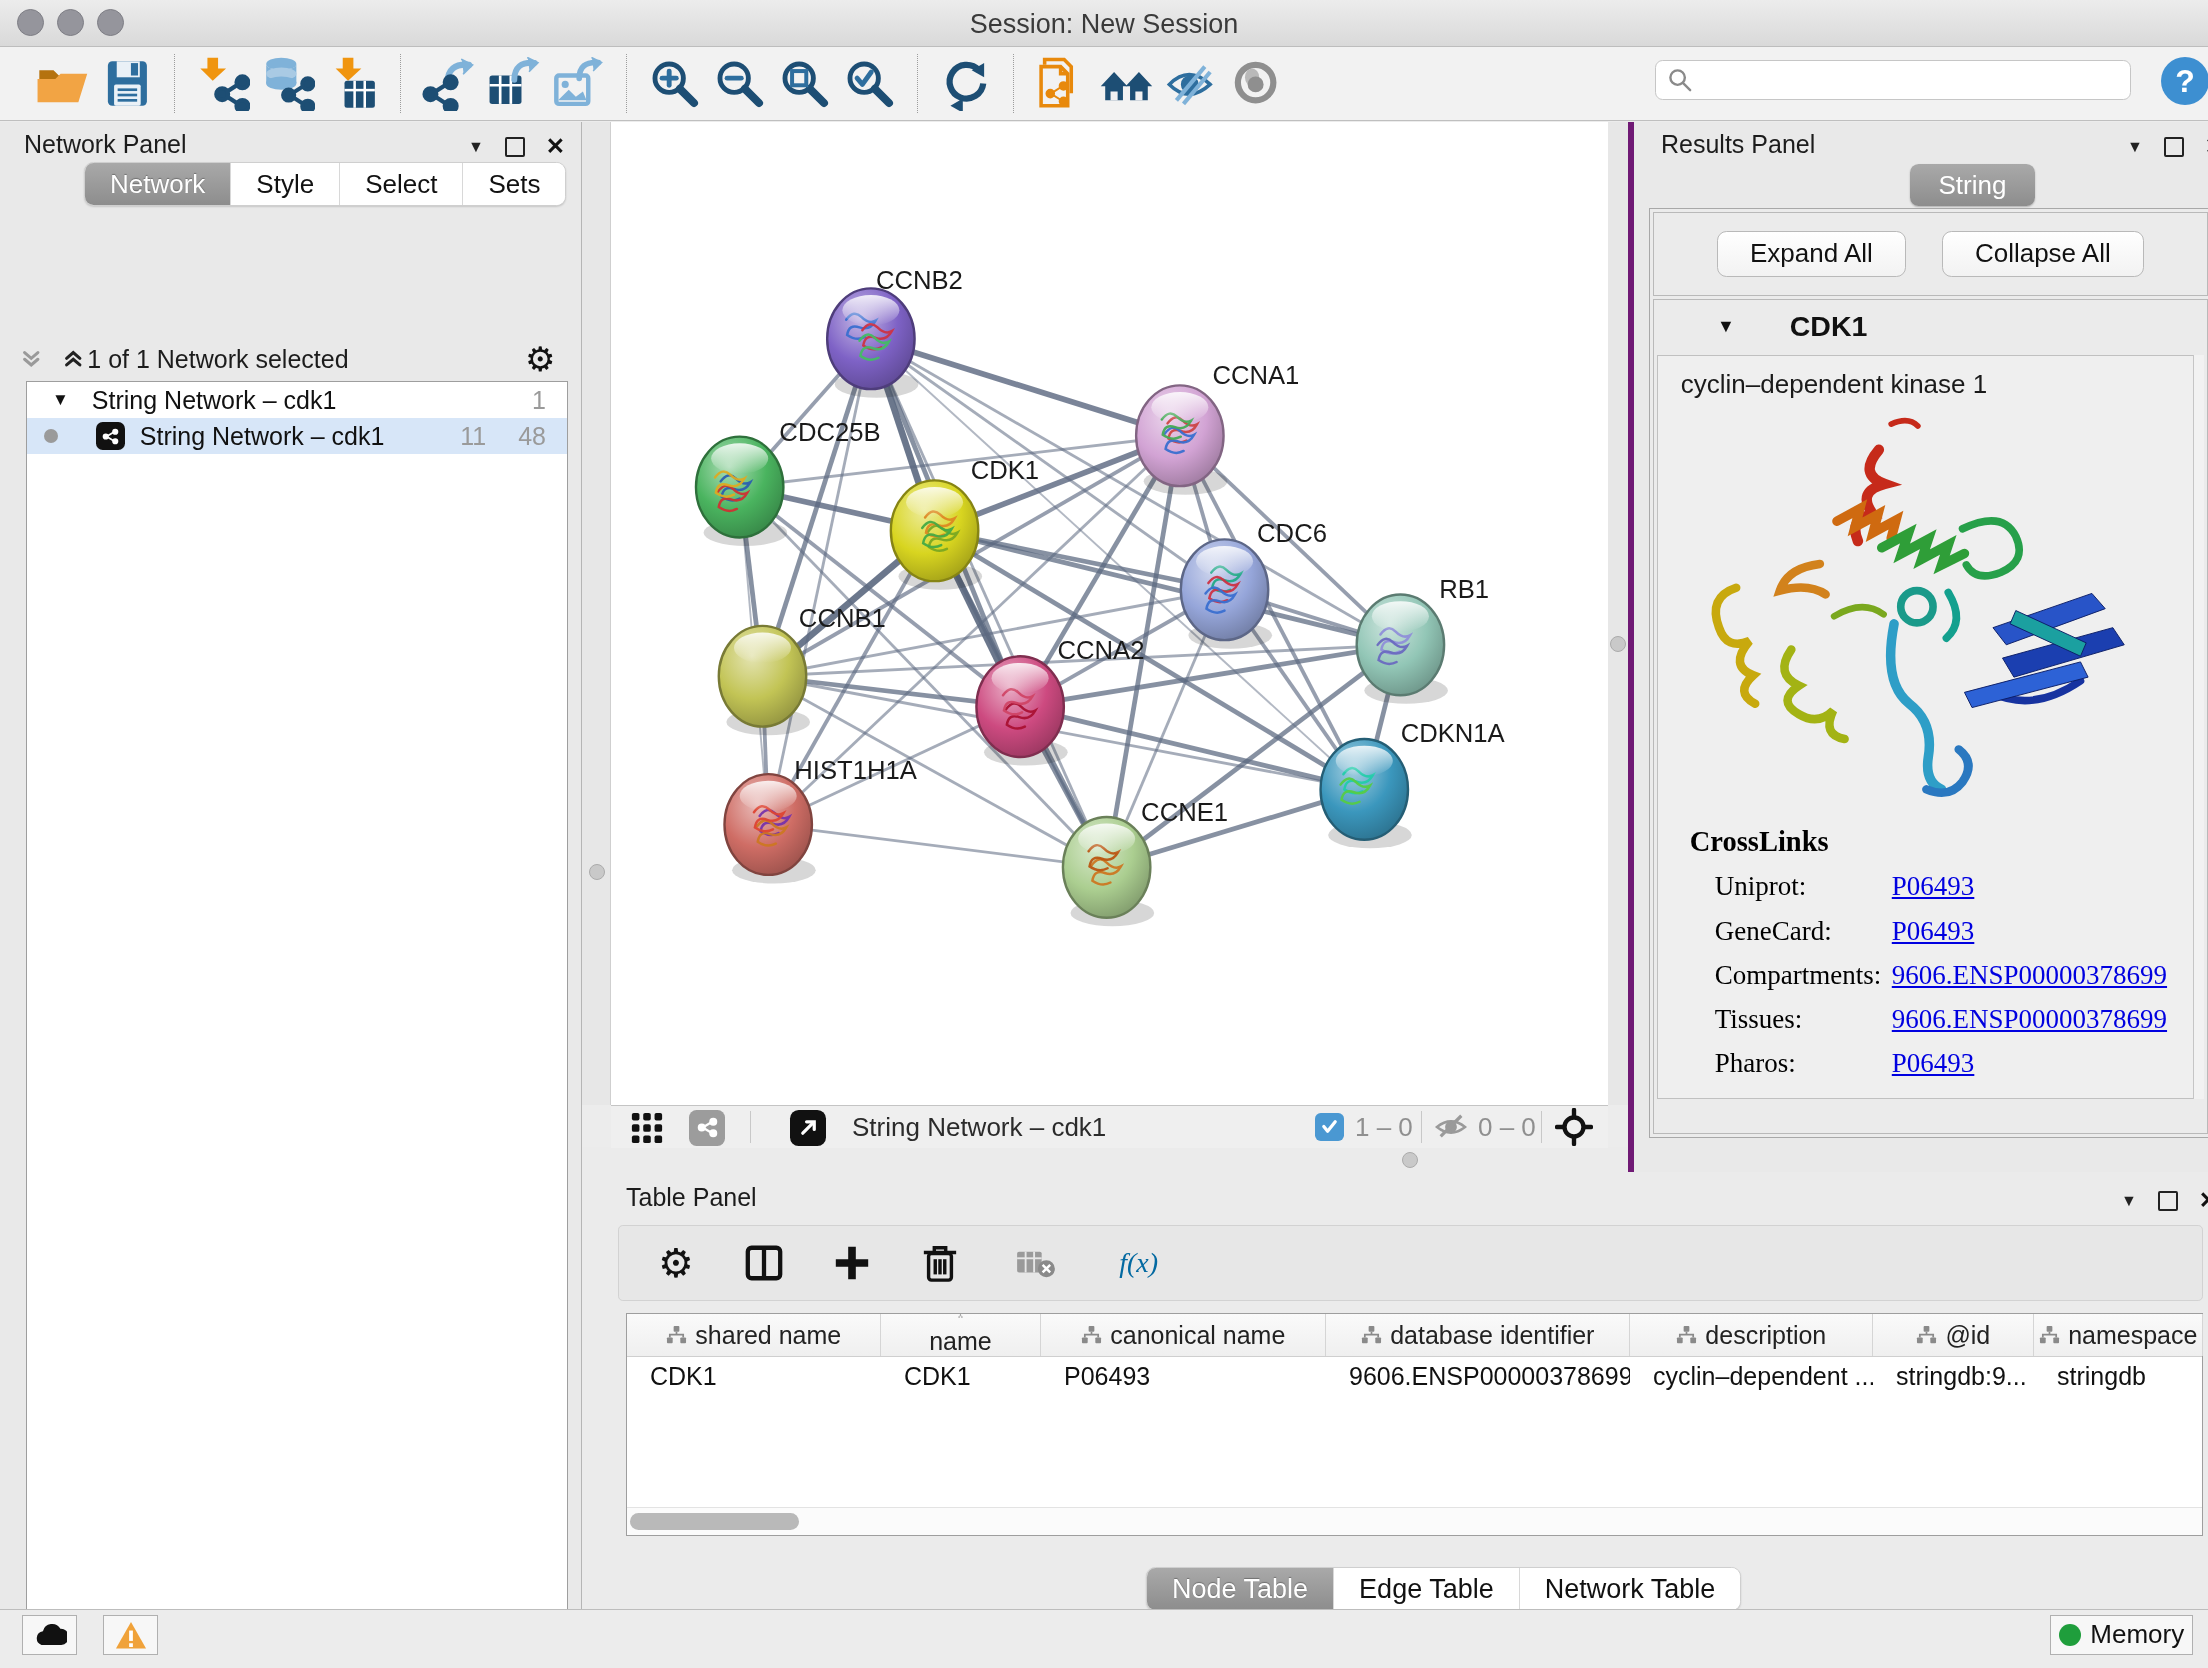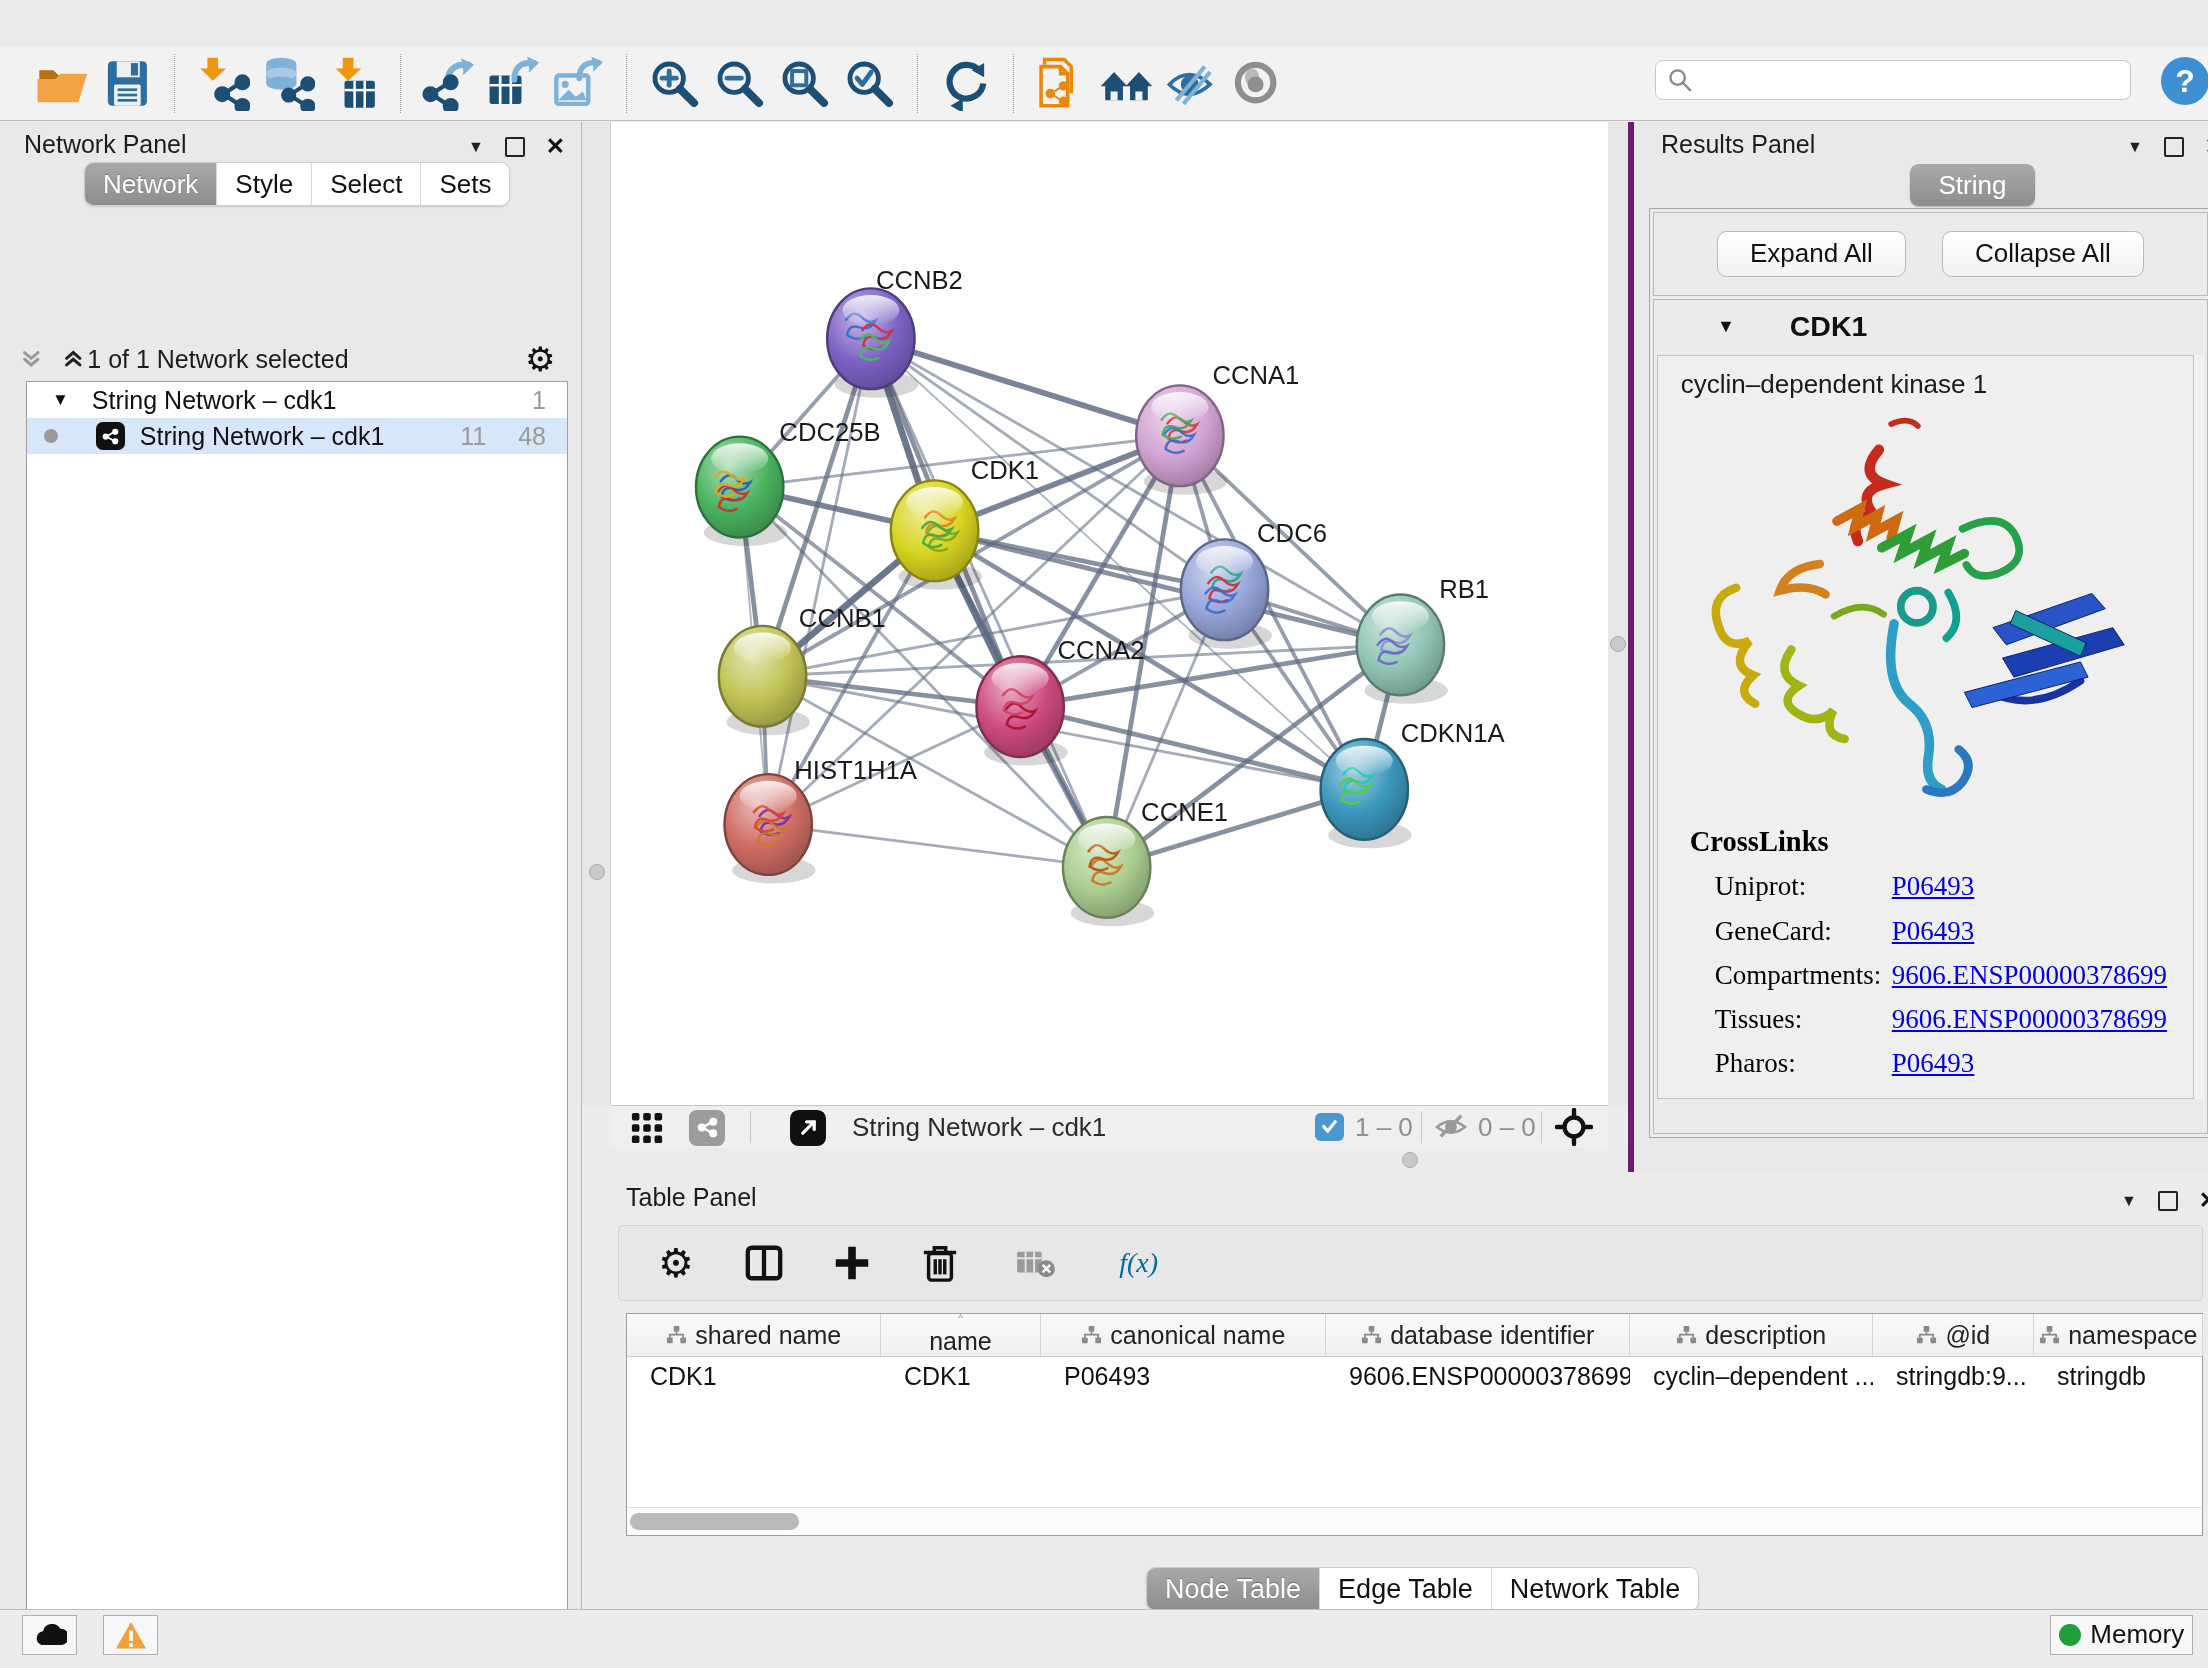--- a/index.html
+++ b/index.html
@@ -20,21 +20,21 @@
   #help-btn{left:2161px;top:57px;width:48px;height:48px;border-radius:50%;background:#3d8fd1;color:#fff;font-size:32px;font-weight:bold;display:flex;align-items:center;justify-content:center;}
 
   
   #control-panel{left:0;top:122px;width:582px;height:1488px;background:#e9e9e9;border-right:1px solid #b5b5b5;box-sizing:border-box;}
   .panel-title{font-size:25px;color:#1c1c1c;}
   .panel-icons{position:absolute;display:flex;align-items:center;gap:21px;}
   .icon-collapse{font-size:16px;color:#222;}
   .icon-float{width:16px;height:16px;border:2.4px solid #222;border-radius:1.9px;display:inline-block;}
   .icon-close{font-size:23px;color:#111;font-weight:bold;}
   .tab-group{display:flex;border:1px solid #cfcfcf;border-radius:9.5px;overflow:hidden;background:#fff;box-shadow:0 1px 1.9px rgba(0,0,0,.15);}
-  .tab{height:42px;display:flex;align-items:center;justify-content:center;font-size:26px;color:#111;background:#fff;border-right:1px solid #d8d8d8;padding:0 18px;}
+  .tab{height:42px;display:flex;align-items:center;justify-content:center;font-size:26px;color:#111;background:#fff;border-right:1px solid #d8d8d8;padding:0 25px;}
   .tab:last-child{border-right:none;}
   .tab.selected{background:linear-gradient(#a9a9a9,#8d8d8d);color:#fff;text-shadow:0 -1px 1px rgba(0,0,0,.3);}
   #cp-subheader{left:17px;top:217px;width:548px;height:40px;display:flex;align-items:center;}
   #cp-subheader .status{flex:1;text-align:left;font-size:25px;color:#1c1c1c;}
   .gear{font-size:34px;color:#111;line-height:1;}
   #net-tree{left:26px;top:259px;width:542px;height:1332px;background:#fff;border:1.4px solid #9e9e9e;box-sizing:border-box;}
   .tree-row{position:relative;height:36px;display:flex;align-items:center;font-size:25px;color:#111;}
   .tree-row.selected{background:#d7e6f8;}
   .tree-caret{margin-left:25px;font-size:17px;color:#111;}
   .tree-dot{margin-left:17px;width:14.3px;height:14.3px;border-radius:50%;background:#9a9a9a;}
@@ -87,20 +87,26 @@
   #statusbar{left:0;top:1609px;width:2208px;height:59px;background:#ececec;border-top:1px solid #bdbdbd;}
   .sb-btn{position:absolute;top:4.8px;height:40px;background:#f7f7f7;border:1.4px solid #b0b0b0;display:flex;align-items:center;justify-content:center;box-sizing:border-box;}
   #memory-btn{left:2050px;width:143px;gap:9.5px;font-size:26px;color:#111;}
   #memory-dot{width:22px;height:22px;border-radius:50%;}
 </style>
 </head>
 <body>
 
 <div id="app">
 
+  <div class="abs" id="titlebar">
+    <span class="tlight" style="left:17px"></span>
+    <span class="tlight" style="left:57px"></span>
+    <span class="tlight" style="left:97px"></span>
+    <div id="win-title">Session: New Session</div>
+  </div>
 
   <div class="abs" id="toolbar">
       <div class="tb-btn">
         <svg viewBox="0 0 62 62">
           <path d="M6 16 h16 l6 6 h26 v8 H6 z" fill="#b5720f"></path>
           <path d="M4 26 h20 l6 -6 h30 l-10 32 H4 z" fill="#f2a444"></path>
         </svg>
       </div>
       <div class="tb-btn">
         <svg viewBox="0 0 62 62">

